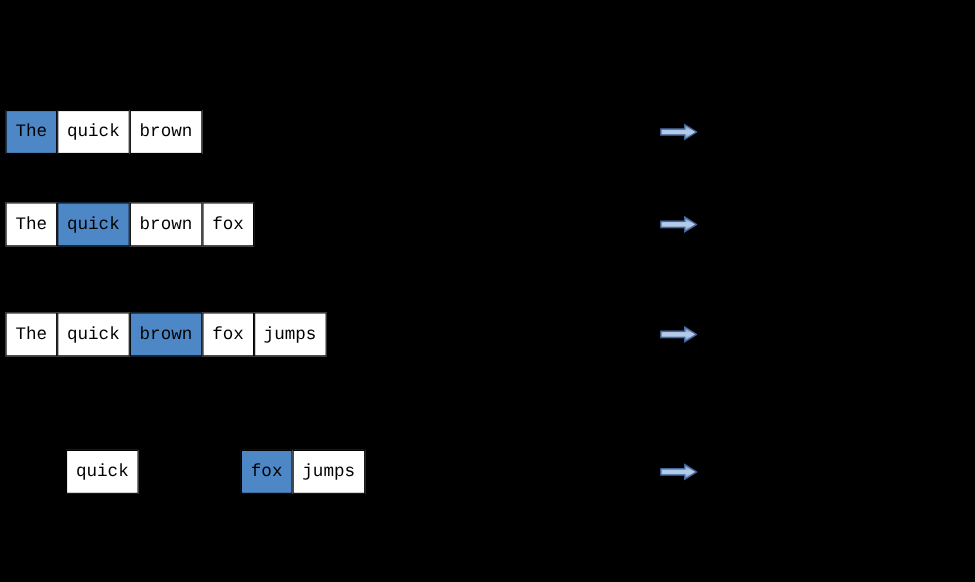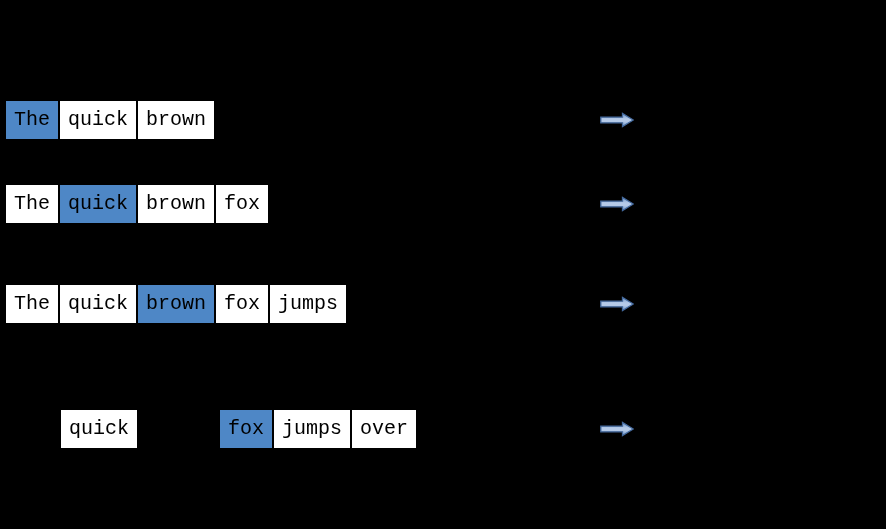--- a/index.html
+++ b/index.html
@@ -29,21 +29,21 @@
     top: 0;
     display: flex;
     align-items: stretch;
   }
   .word {
     box-sizing: border-box;
     height: 40px;
     border: 1px solid var(--box-border, #000000);
     background: var(--box-bg, #ffffff);
     color: var(--box-text, #000000);
-    font-size: 20px;
+    font-size: 16px;
     line-height: 38px;
     padding: 0 8px;
     white-space: pre;
     text-align: center;
   }
   .word.hl {
     background: var(--hl, #4e87c6);
   }
   .arrow {
     position: absolute;
@@ -101,21 +101,20 @@
       </div>
   </div>
 
   <div class="row" style="top:409px">
     <div class="word-group" style="left:60px">
         <span class="word">quick</span>
       </div>
     <div class="word-group" style="left:219px">
         <span class="word hl">fox</span>
         <span class="word">jumps</span>
-        <span class="word">over</span>
       </div>
   </div>
 
   <svg class="arrow" style="top:112px" viewBox="0 0 34 16">
     <path d="M0.8 5.2 L22.5 5.2 L22.5 1.4 L33.2 8 L22.5 14.6 L22.5 10.8 L0.8 10.8 Z" fill="url(#arrowGrad)" class="arrow-path" stroke="#44699d" stroke-width="1.3"></path>
   </svg>
   <svg class="arrow" style="top:196px" viewBox="0 0 34 16">
     <path d="M0.8 5.2 L22.5 5.2 L22.5 1.4 L33.2 8 L22.5 14.6 L22.5 10.8 L0.8 10.8 Z" fill="url(#arrowGrad)" class="arrow-path" stroke="#44699d" stroke-width="1.3"></path>
   </svg>
   <svg class="arrow" style="top:296px" viewBox="0 0 34 16">

